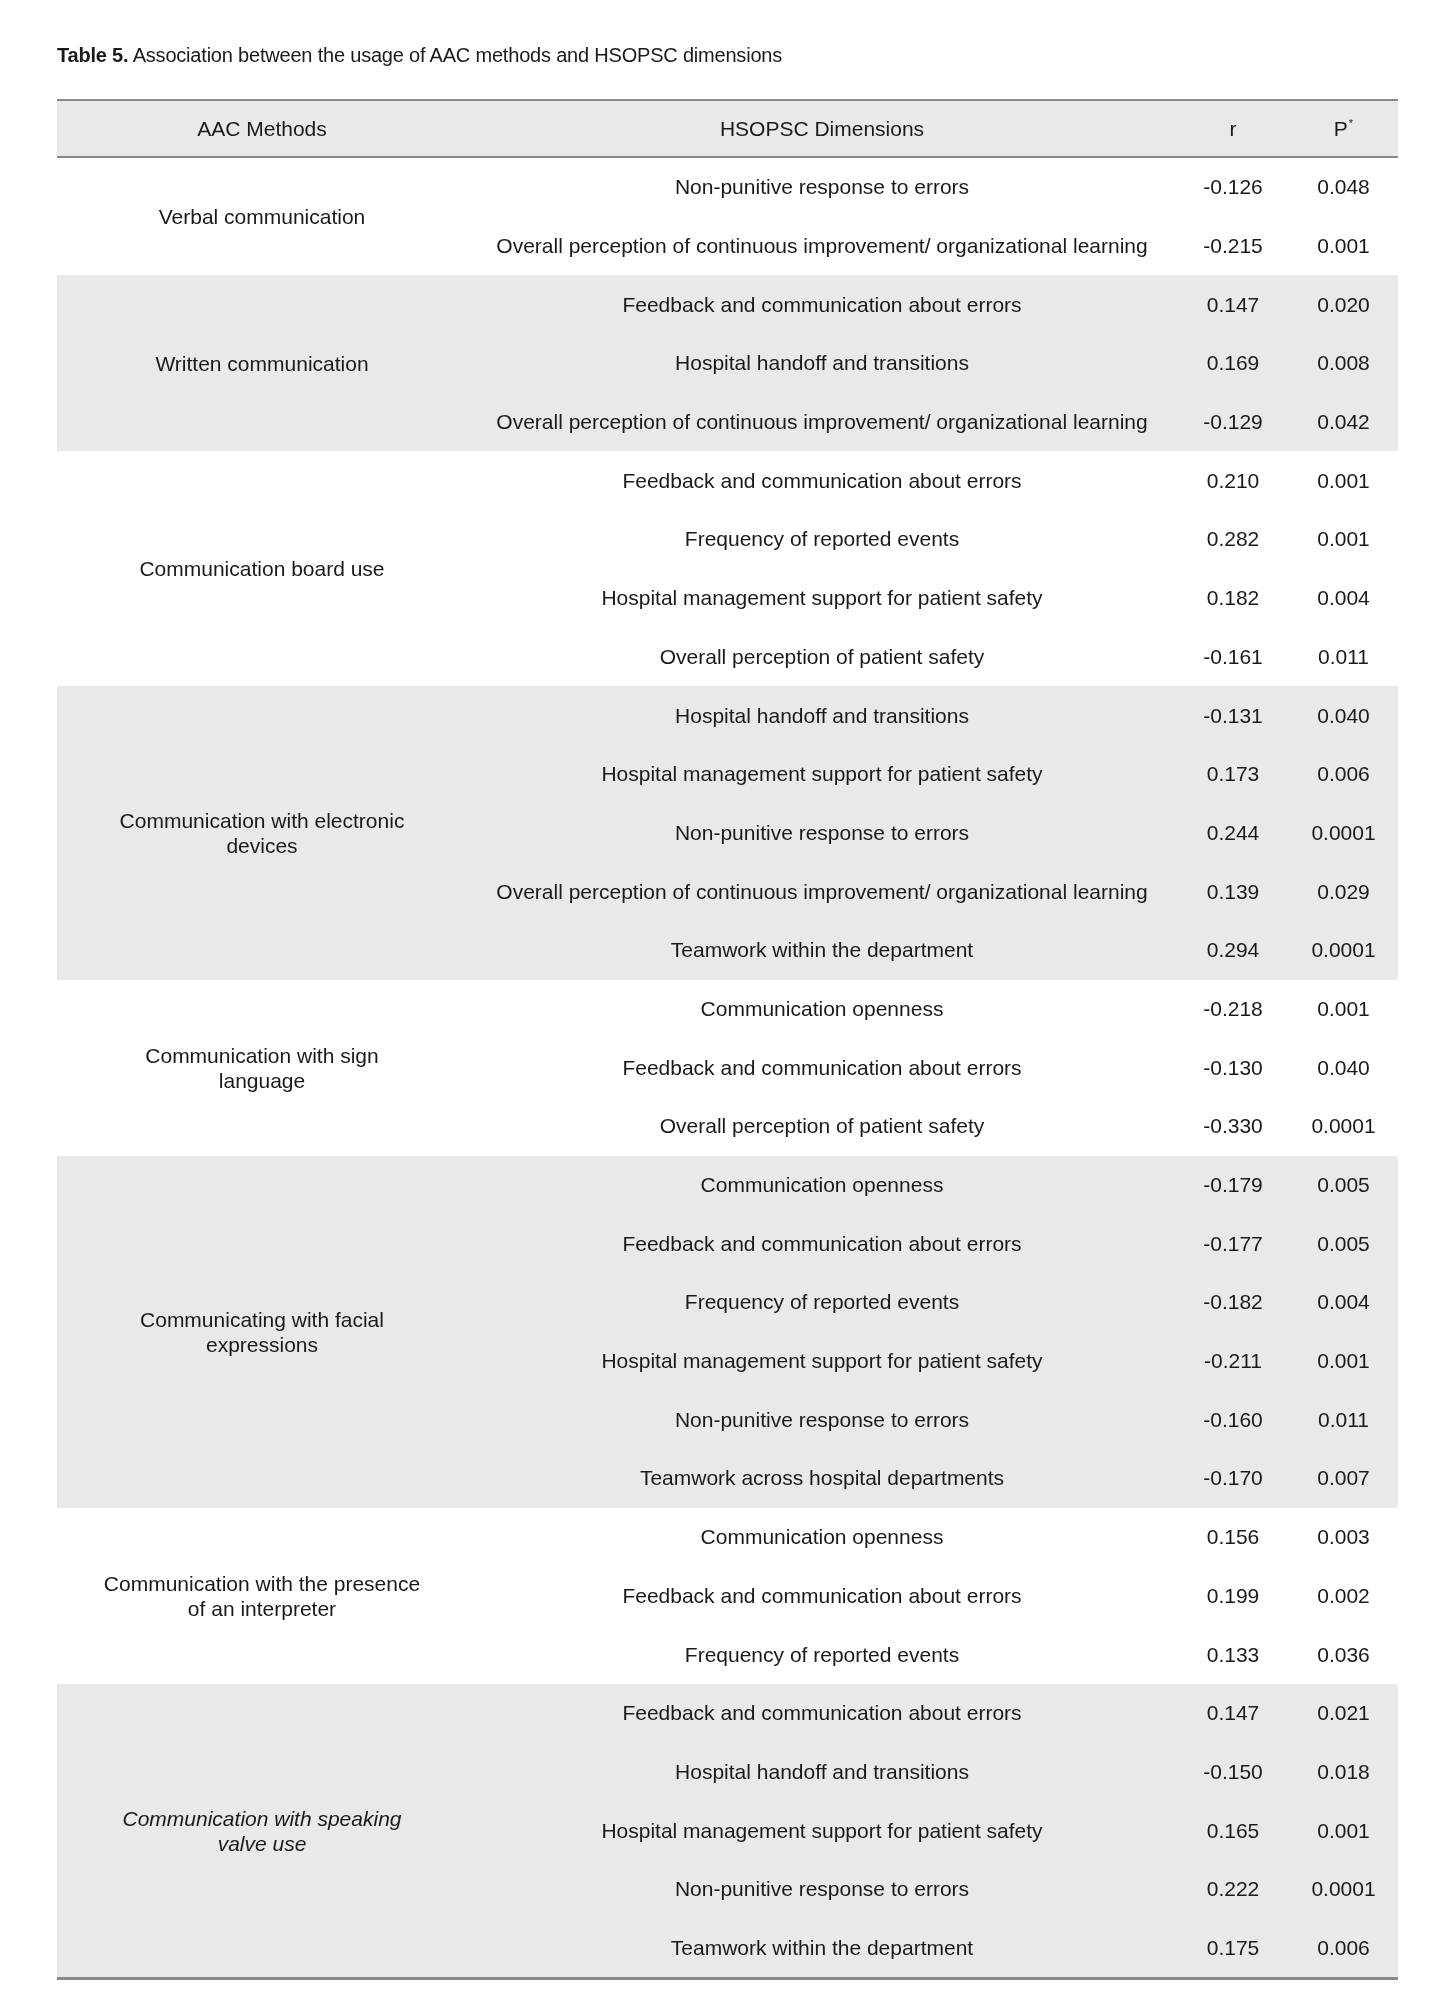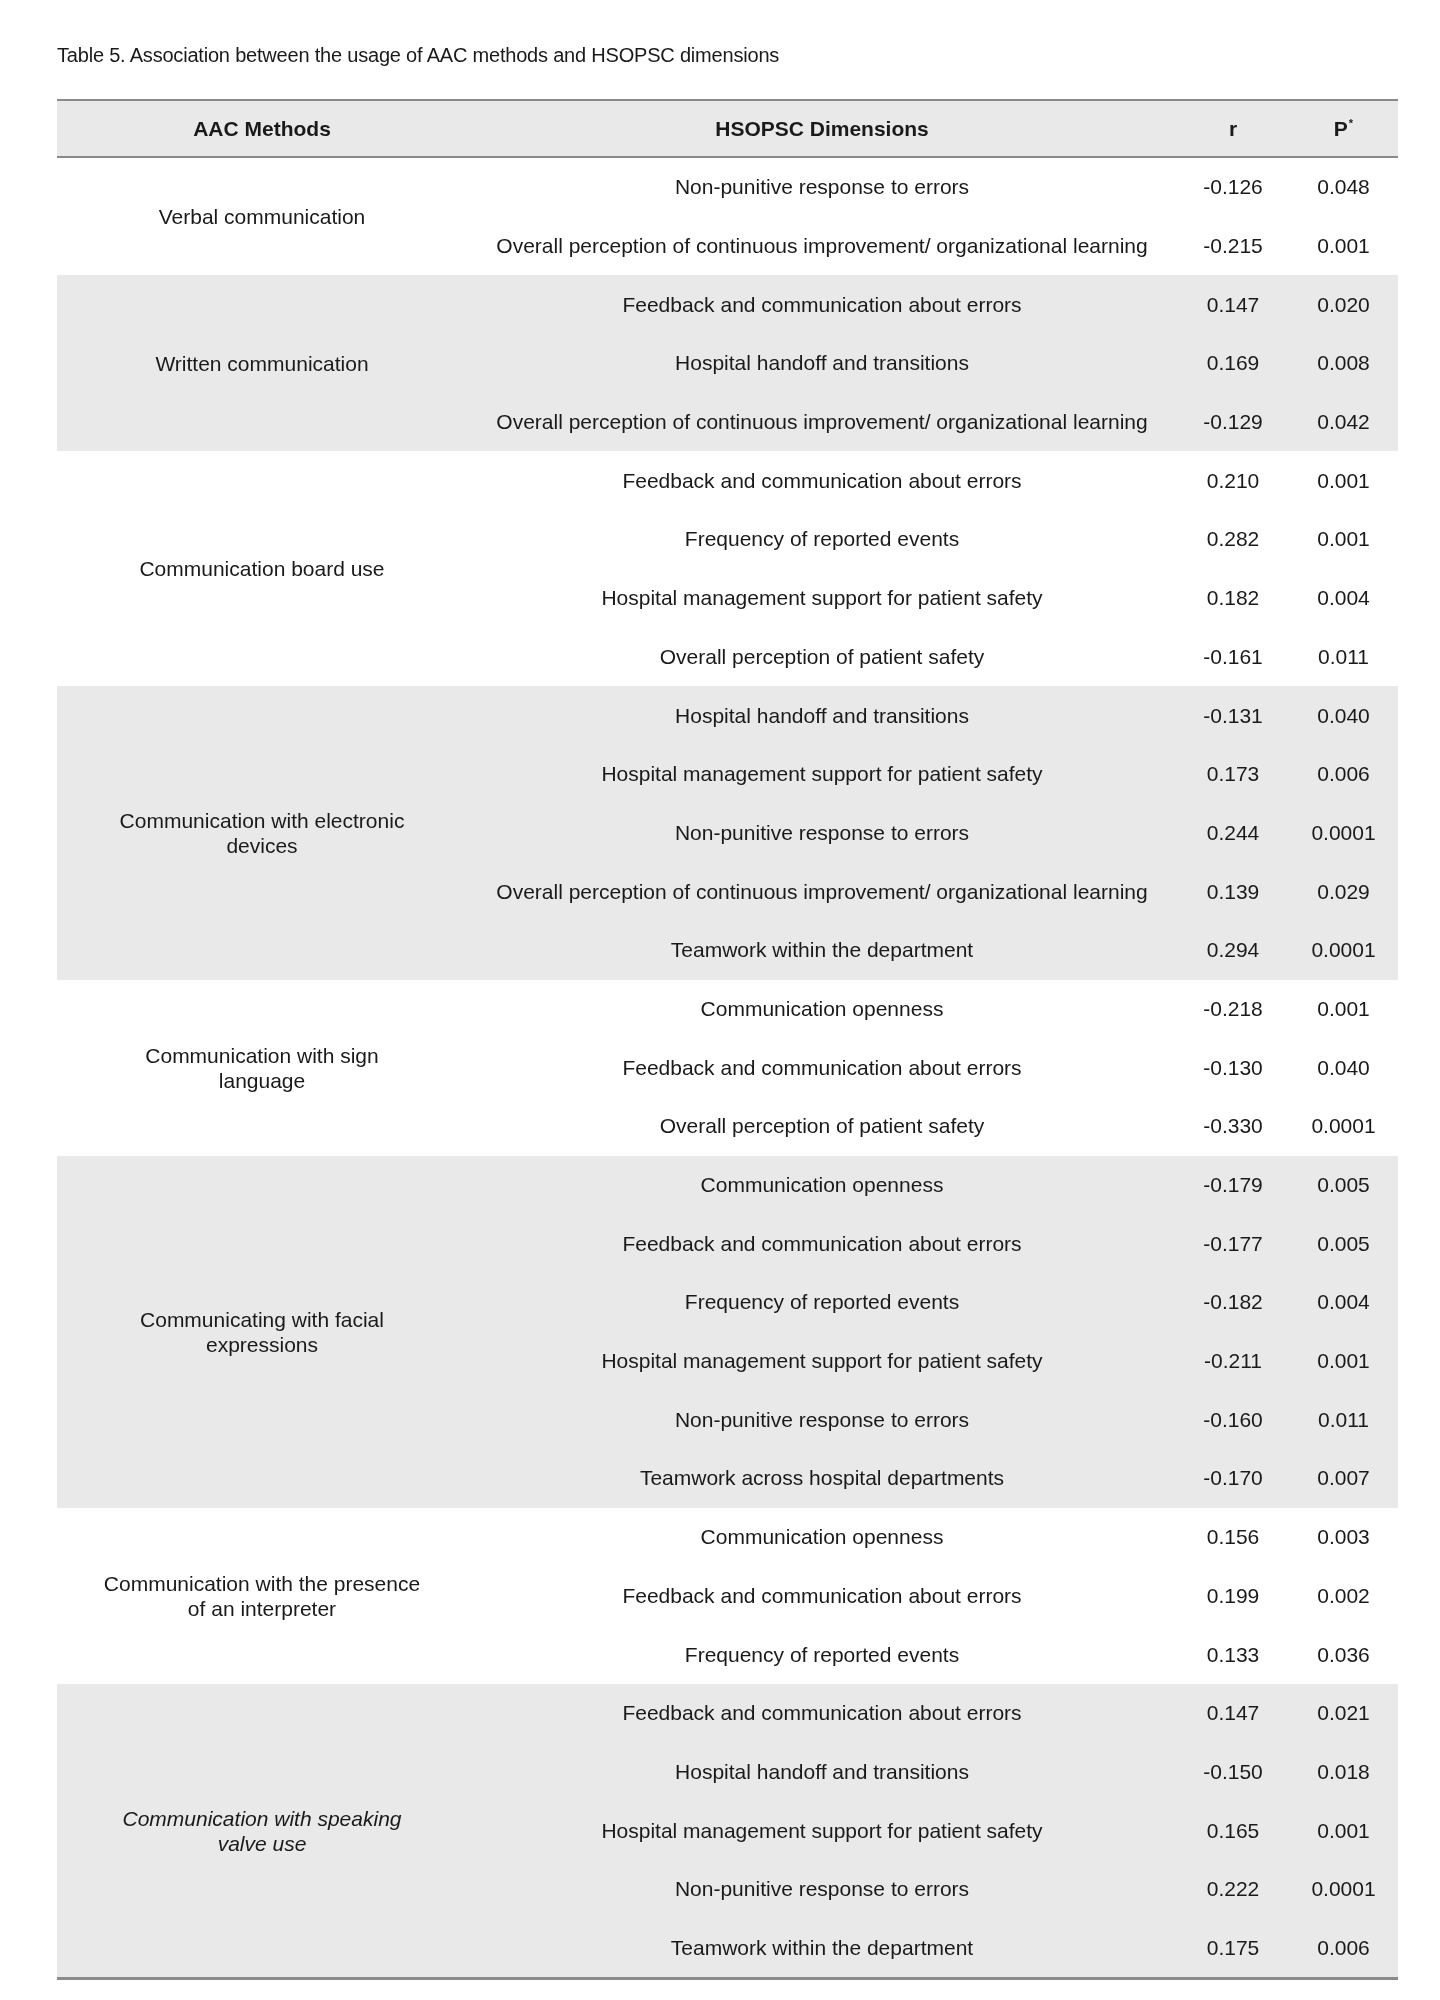--- a/index.html
+++ b/index.html
@@ -1,27 +1,27 @@
 <!DOCTYPE html>
 <html><head>
 <meta charset="utf-8">
 <style>
   html, body { margin: 0; padding: 0; background: #ffffff; }
   body { width: 1440px; height: 2000px; position: relative; overflow: hidden;
          font-family: "Liberation Sans", "DejaVu Sans", sans-serif; color: #1a1a1a; }
   .caption { position: absolute; left: 57px; top: 44px; font-size: 20px; letter-spacing: -0.2px; white-space: nowrap; }
-  .caption b { font-weight: normal; }
+  .caption b { font-weight: bold; }
   table.t { position: absolute; left: 57px; top: 99px; width: 1341px; border-collapse: collapse;
             table-layout: fixed; font-size: 21px; }
   table.t col.c1 { width: 410px; }
   table.t col.c2 { width: 710px; }
   table.t col.c3 { width: 112px; }
   table.t col.c4 { width: 109px; }
   thead tr { background: #e9e9e9; height: 57px; }
-  thead th { font-weight: bold; text-align: center; font-size: 21px; padding: 0;
+  thead th { font-weight: normal; text-align: center; font-size: 21px; padding: 0;
              border-top: 2px solid #8a8a8a; border-bottom: 2px solid #8a8a8a; }
   thead th.hr, thead th.hp { text-align: center; }
   thead th.hp sup { font-size: 11px; vertical-align: 9px; margin-left: 1px; }
   tbody td { height: 58.7px; padding: 0; text-align: center; vertical-align: middle; white-space: nowrap; }
   tbody td.method { white-space: normal; padding: 0 45px; line-height: 25px; margin-top: 44px; }
   tbody tr.shaded td { background: #e9e9e9; }
   tbody tr.last td { border-bottom: 3px solid #8a8a8a; }
   td.dim { padding: 0 10px; }
 </style>
 </head>

